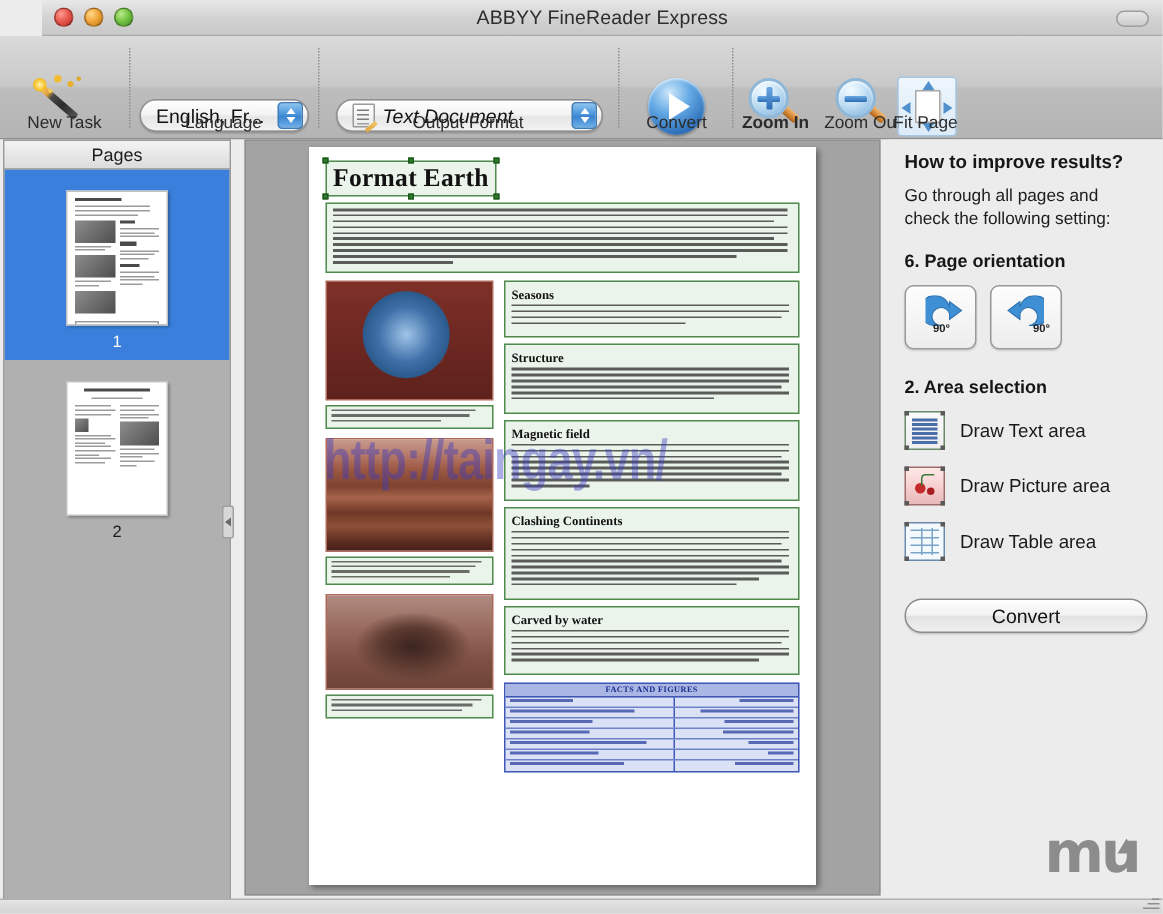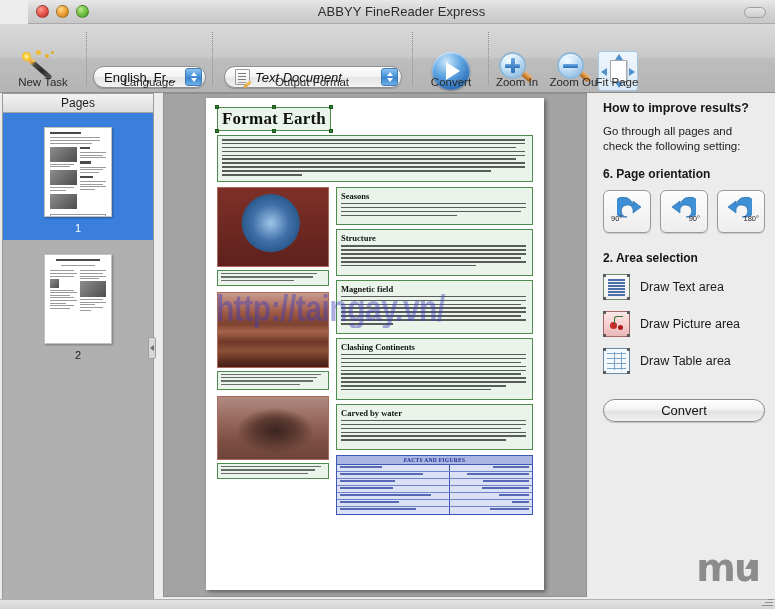--- a/index.html
+++ b/index.html
@@ -285,21 +285,21 @@
   }
   .rp-t { font-size: 11.5px; color: #1c1c1c; line-height: 15px; margin-bottom: 13px; }
   .rp-step { font-size: 12px; font-weight: bold; color: #161616; margin-bottom: 9px; }
   .rot-row { display: flex; gap: 9px; margin-bottom: 18px; }
   .rot-btn {
     width: 48px; height: 43px; border-radius: 6px;
     background: linear-gradient(to bottom,#fdfdfd,#ededed);
     border: 1px solid #999; box-shadow: 0 1px 1px rgba(0,0,0,.14), inset 0 1px 0 #fff;
     position: relative;
   }
-  .rot-lbl { position: absolute; font-size: 7.5px; color: #222; font-weight: normal; }
+  .rot-lbl { position: absolute; font-size: 7.5px; color: #222; font-weight: bold; margin-left: 11px; }
   .area-row { display: flex; align-items: center; gap: 10px; margin-bottom: 11px; }
   .area-icon {
     width: 27px; height: 26px; position: relative; flex-shrink: 0;
     background: #fff; border: 1px solid #7d7d7d;
   }
   .ai-text {
     background: linear-gradient(to bottom,#fafafa,#eee); border-color: #6a8a6a;
   }
   .ai-text::before {
     content: ''; position: absolute; left: 4px; top: 4px; right: 4px; height: 1.5px;
@@ -418,21 +418,21 @@
     <div class="tb-group" style="left:414px; width:74px;">
       <div class="convert-icon">
         <div class="conv-circle">
             <div class="conv-tri"></div>
           </div>
       </div>
       <div class="tb-label">Convert</div>
     </div>
     <div class="tb-sep" style="left:488px;"></div>
 
-    <div class="tb-group" style="left:490px; width:54px;">
+    <div class="tb-group" style="left:490px; width:54px;font-weight:bold;">
       <div class="mag" style="left:8px;">
         <div class="mag-handle"></div>
         <div class="mag-lens">
             <i class="plus-h"></i>
             <i class="plus-v"></i>
           </div>
       </div>
       <div class="tb-label">Zoom In</div>
     </div>
 
@@ -744,26 +744,20 @@
           <span class="rot-lbl" style="left:7px;bottom:9px;">90°</span>
         </div>
 
         <div class="rot-btn">
           <svg width="30" height="28" style="position:absolute;left:5px;top:6px" viewBox="0 0 30 28">
             <path d="M24 20 A10 10 0 1 0 14 8 L14 4 L6 10 L14 16 L14 12 A6 6 0 1 1 20 20 Z" fill="#3f8fd4" stroke="#2b6fae" stroke-width=".7"></path>
           </svg>
           <span class="rot-lbl" style="right:7px;bottom:9px;">90°</span>
         </div>
 
-        <div class="rot-btn">
-          <svg width="30" height="28" style="position:absolute;left:4px;top:6px" viewBox="0 0 30 28">
-            <path d="M24 20 A10 10 0 1 0 14 8 L14 4 L6 10 L14 16 L14 12 A6 6 0 1 1 20 20 Z" fill="#3f8fd4" stroke="#2b6fae" stroke-width=".7"></path>
-          </svg>
-          <span class="rot-lbl" style="right:5px;bottom:9px;">180°</span>
-        </div>
       </div>
 
       <div class="rp-step">2. Area selection</div>
 
       <div class="area-row">
         <span class="area-icon ai-text">
           <i class="corner c-tl"></i>
             <i class="corner c-tr"></i>
             <i class="corner c-bl"></i>
             <i class="corner c-br"></i>

